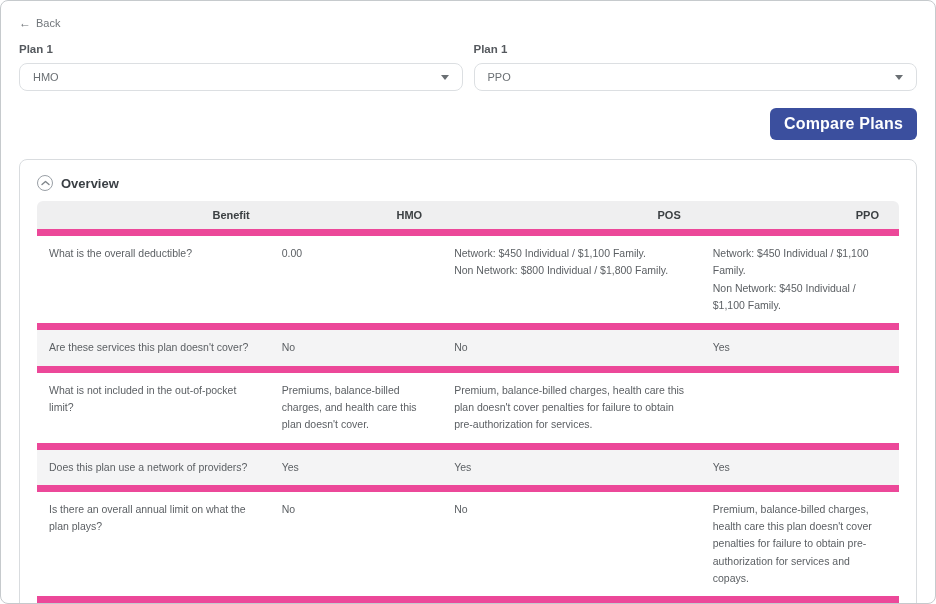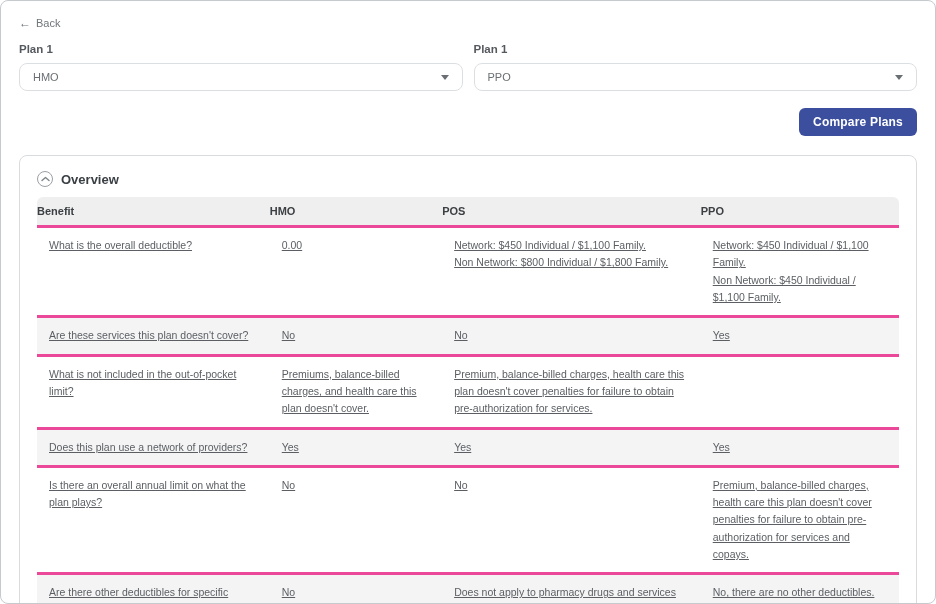--- a/index.html
+++ b/index.html
@@ -42,21 +42,21 @@
     font-size:11px;color:#6a6f73;cursor:pointer;
   }
   .caret{
     width:0;height:0;border-left:4px solid transparent;
     border-right:4px solid transparent;border-top:5px solid #6a6f73;
   }
   
   .compare-row{display:flex;justify-content:flex-end;margin-top:17px;}
   .compare-btn{
     background:var(--accent-blue);color:#fff;border:none;border-radius:6px;
-    font-family:inherit;font-size:12px;font-weight:600;
+    font-family:inherit;font-size:16px;font-weight:600;
     padding:7px 14px;cursor:pointer;letter-spacing:.2px;
   }
   
   .card{
     margin-top:19px;border:1px solid #d9dcdf;border-radius:8px;
     background:#fff;padding:15px 17px 17px 17px;
   }
   .card-header{display:flex;align-items:flex-end;gap:8px;margin-bottom:10px;}
   .collapse-icon{
     width:16px;height:16px;border:1px solid #9aa0a6;border-radius:50%;
@@ -64,26 +64,26 @@
     background:#fff;flex:none;
   }
   .collapse-icon svg{display:block;}
   .overview-title{font-size:13px;font-weight:700;color:var(--text-dark);}
   
   .benefit-table{
     width:100%;border-collapse:collapse;table-layout:fixed;
     border-radius:6px;overflow:hidden;
   }
   .benefit-table th{
-    background:#efeff0;text-align:left;font-size:11px;font-weight:700;
-    color:#3c4043;padding:8px 0;
+    background:#efeff0;text-align:right;font-size:11px;font-weight:700;
+    color:#3c4043;padding:8px 20px;
   }
   .benefit-table td{
     font-size:10.5px;color:#5b5f63;padding:9px 12px;vertical-align:top;
-    line-height:1.65;white-space:pre-line;border-top:3px solid #ec4899;text-decoration:underline;
+    line-height:1.65;white-space:pre-line;border-top:7px solid #ec4899;
   }
   .benefit-table tbody tr:nth-child(even) td{background:#f4f4f5;}
   .benefit-table tbody tr:nth-child(odd) td{background:#fff;}
   .col-benefit{width:27%;}
   .col-hmo{width:20%;}
   .col-pos{width:30%;}
   .col-ppo{width:23%;}
 </style>
 </head>
 <body>

